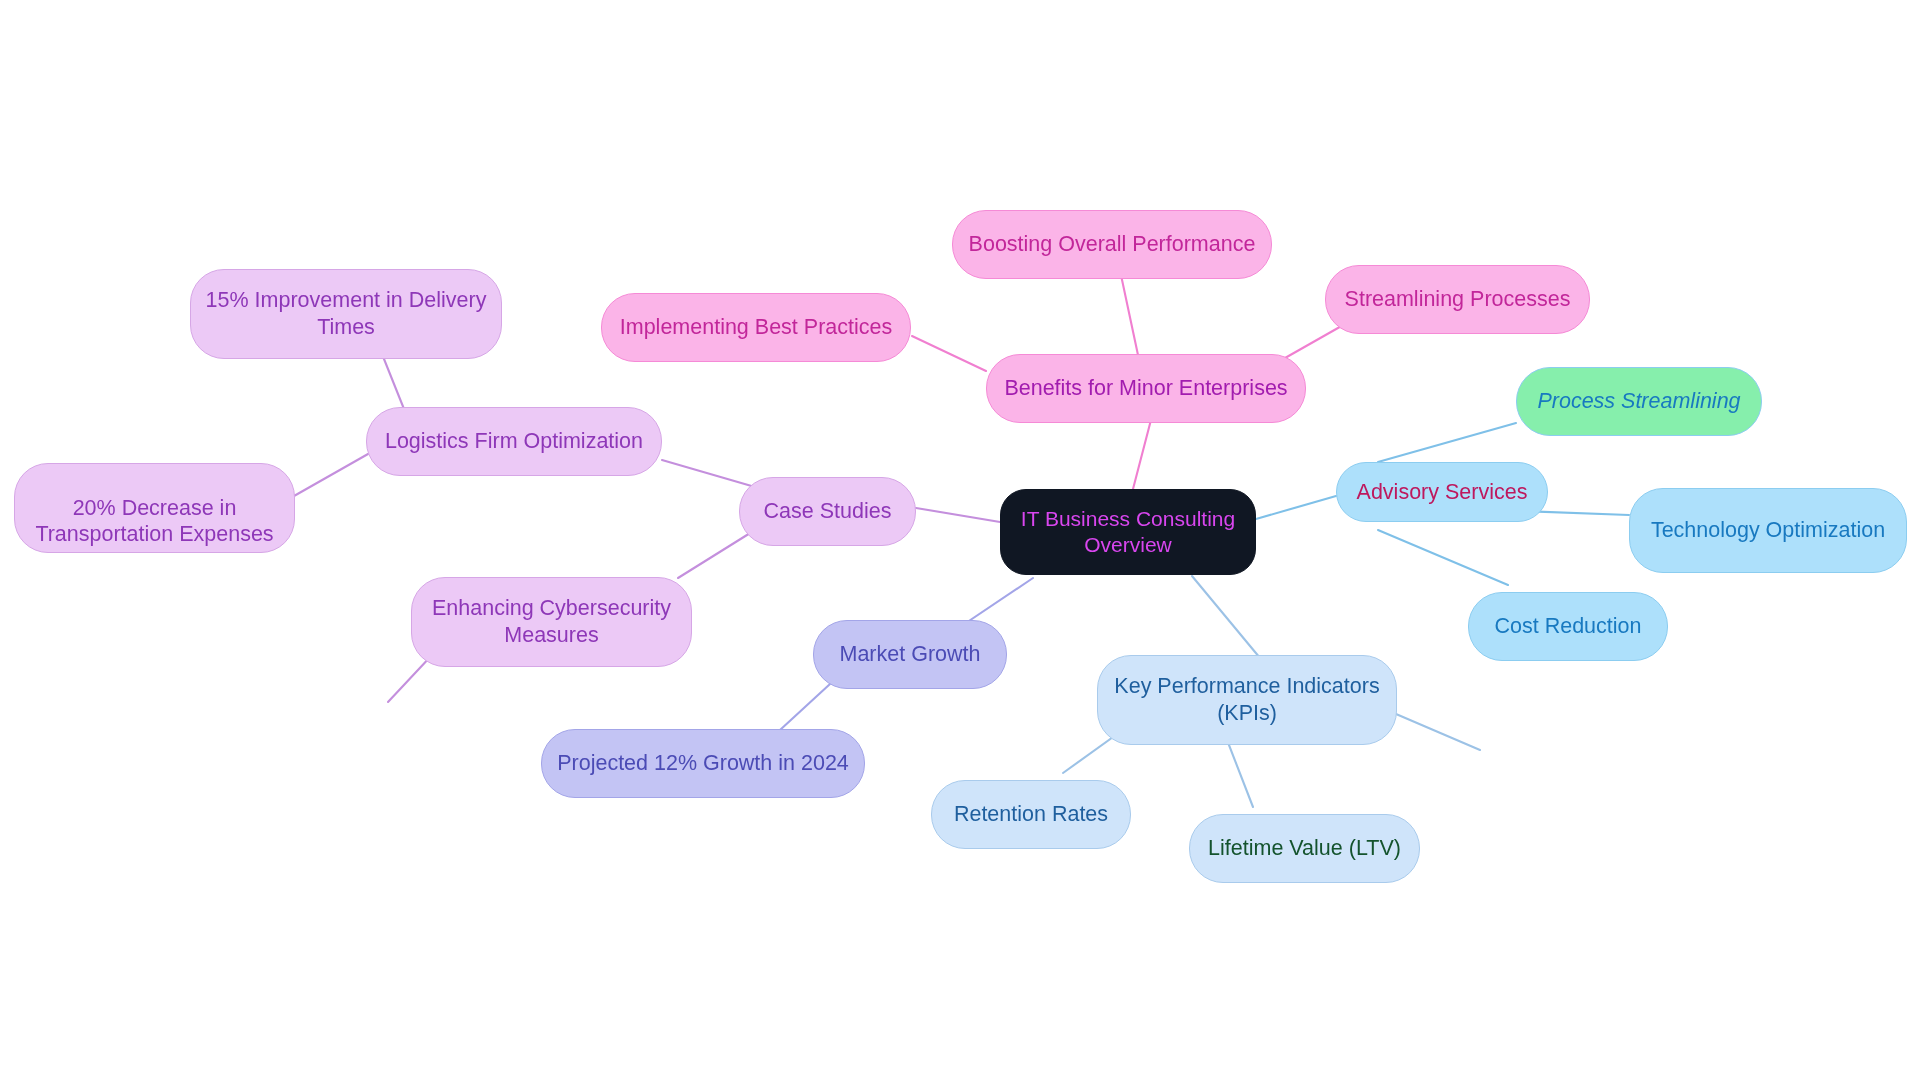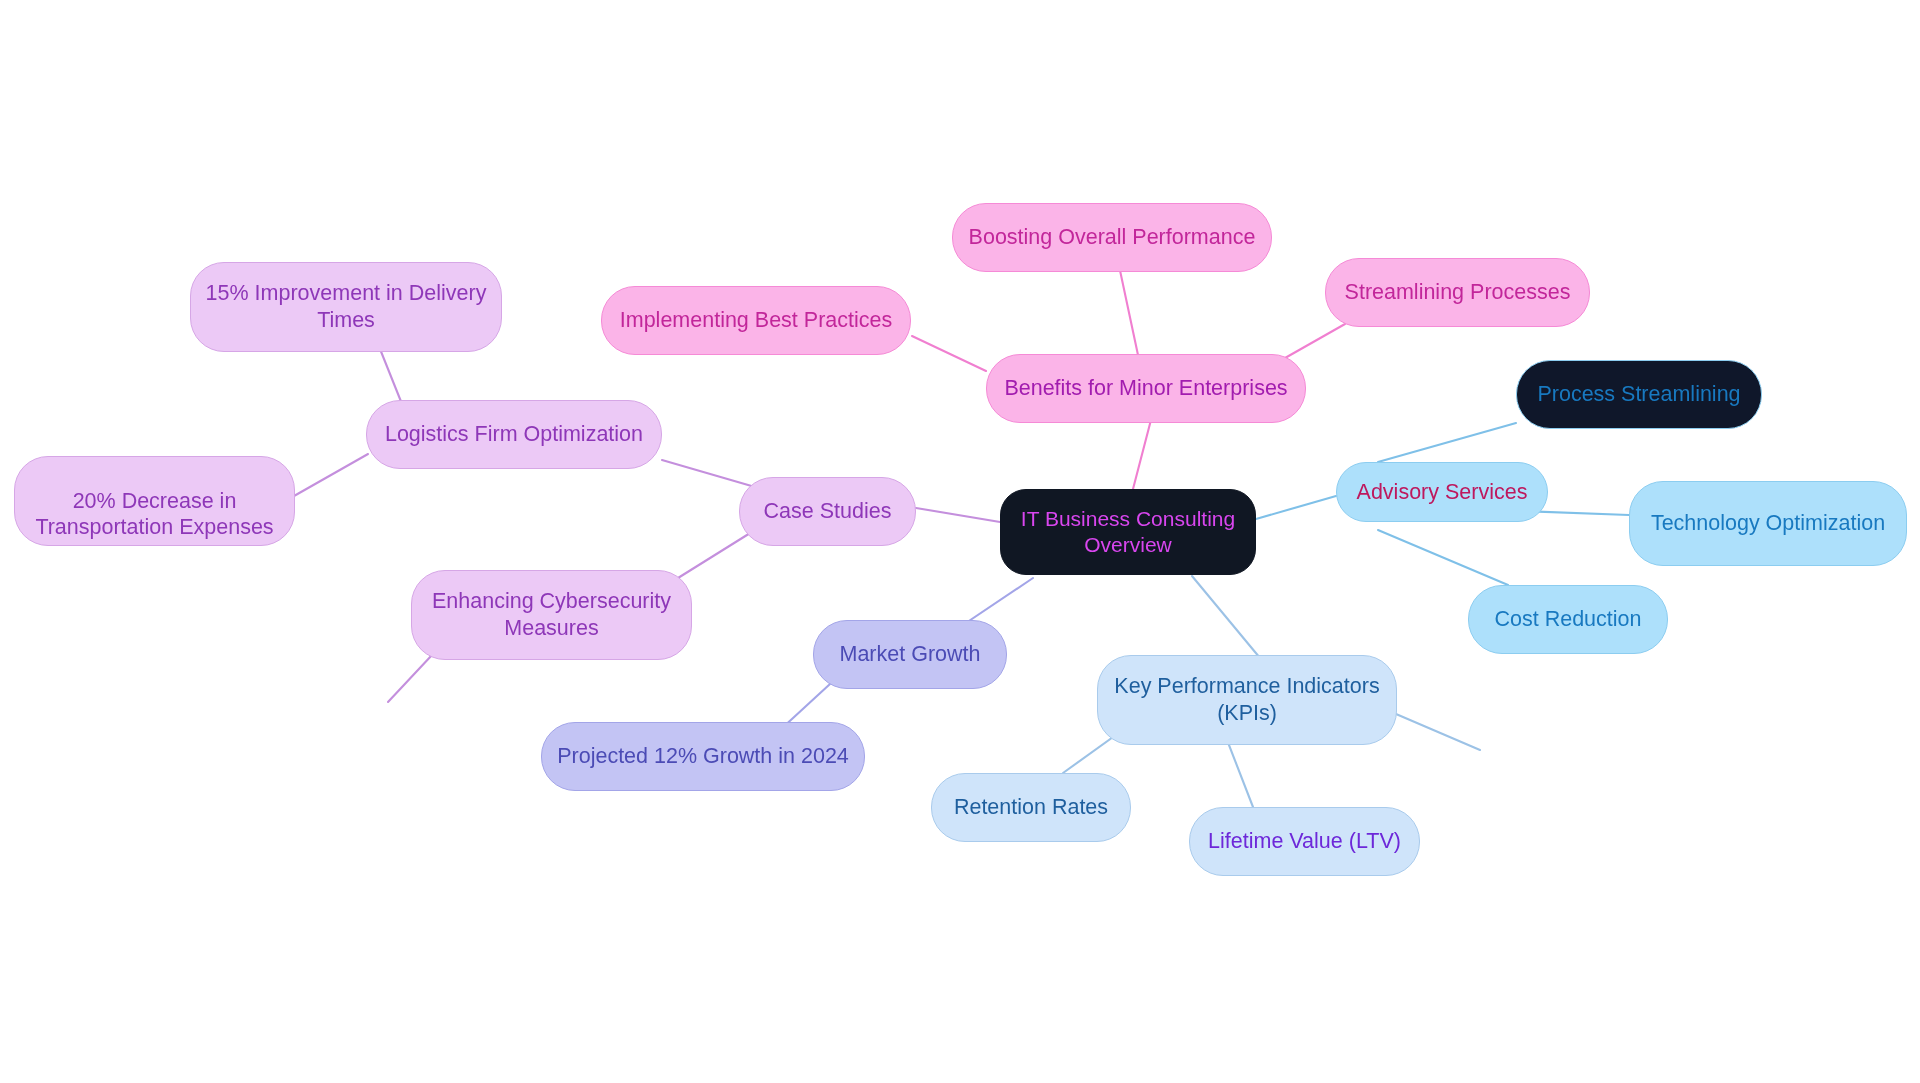--- a/index.html
+++ b/index.html
@@ -42,21 +42,21 @@
     padding: 4px 14px;
   }
   .node.root {
     background: #101723;
     border-color: #101723;
     color: #f2f4f7;
     border-radius: 26px;
     font-size: 21px;
   }
   .node.lvl1 { font-size: 21.5px; }
-  .node.lvl2 { font-size: 21.5px; }
+  .node.lvl2 { font-size: 21.5px; margin-top: 7px; }
 </style>
 </head>
 <body>
 
 <div id="mindmap">
 
   <svg id="edge-layer" viewBox="0 0 1920 1083" xmlns="http://www.w3.org/2000/svg">
     <g fill="none" stroke-width="2.1" stroke-linecap="round">
 
       <path stroke="#7fc0e8" d="M 1256 519 L 1336 496"></path>
@@ -105,21 +105,21 @@
               background:#101723; border-color:#101723; color:#d946ef;">
     <span>IT Business Consulting Overview</span>
   </div>
 
   <div class="node lvl1" style="left:1336px; top:462px; width:212px; height:60px;
               background:#ade0fb; border-color:#8ccdf0; color:#be185d;">
     <span>Advisory Services</span>
   </div>
 
   <div class="node lvl2" style="left:1516px; top:360px; width:246px; height:69px;
-              background:#0f172a; border-color:#8ccdf0; color:#1879c0;">
+              background:#86efac; border-color:#8ccdf0; color:#1879c0;font-style:italic;">
     <span>Process Streamlining</span>
   </div>
 
   <div class="node lvl2" style="left:1629px; top:481px; width:278px; height:85px;
               background:#ade0fb; border-color:#8ccdf0; color:#1879c0;">
     <span>Technology Optimization</span>
   </div>
 
   <div class="node lvl2" style="left:1468px; top:585px; width:200px; height:69px;
               background:#ade0fb; border-color:#8ccdf0; color:#1879c0;">
@@ -130,21 +130,21 @@
               background:#cfe4fa; border-color:#a9cbec; color:#1f5f9e;">
     <span>Key Performance Indicators (KPIs)</span>
   </div>
 
   <div class="node lvl2" style="left:931px; top:773px; width:200px; height:69px;
               background:#cfe4fa; border-color:#a9cbec; color:#1f5f9e;">
     <span>Retention Rates</span>
   </div>
 
   <div class="node lvl2" style="left:1189px; top:807px; width:231px; height:69px;
-              background:#cfe4fa; border-color:#a9cbec; color:#6d28d9;">
+              background:#cfe4fa; border-color:#a9cbec; color:#14532d;">
     <span>Lifetime Value (LTV)</span>
   </div>
 
 
   <div class="node lvl1" style="left:813px; top:620px; width:194px; height:69px;
               background:#c3c4f4; border-color:#a3a5e8; color:#4b4bb5;">
     <span>Market Growth</span>
   </div>
 
   <div class="node lvl2" style="left:541px; top:722px; width:324px; height:69px;

